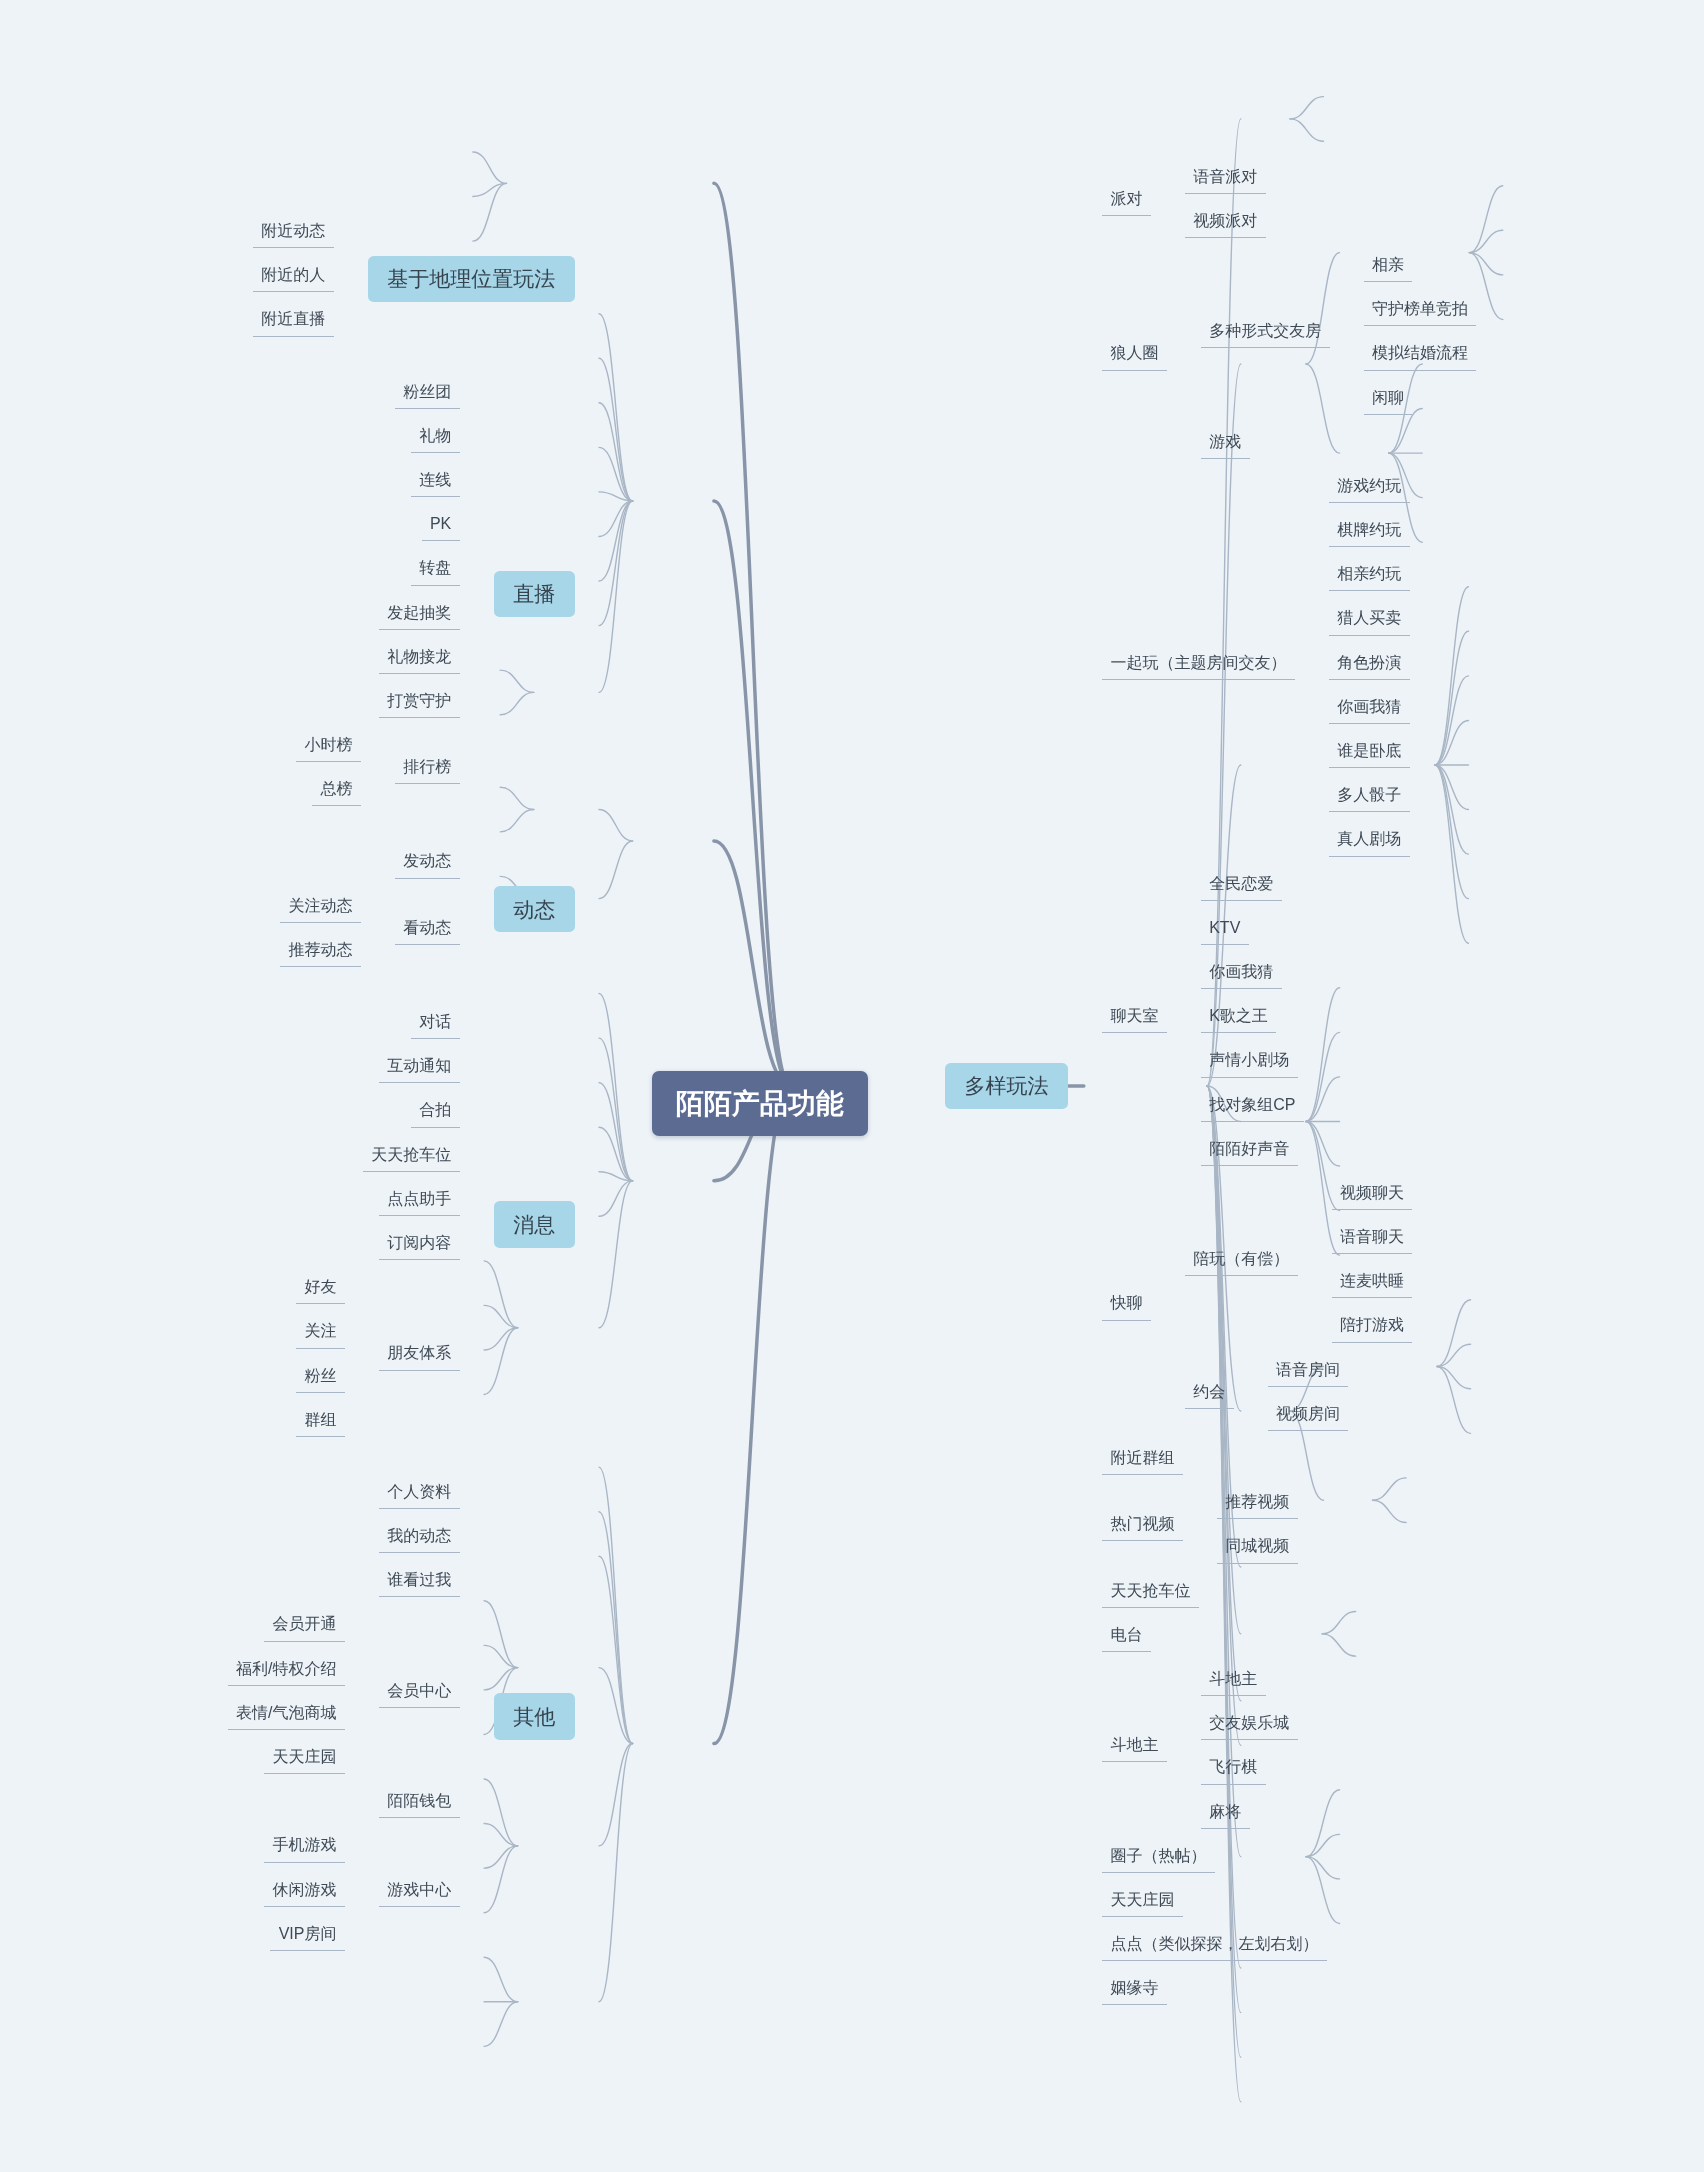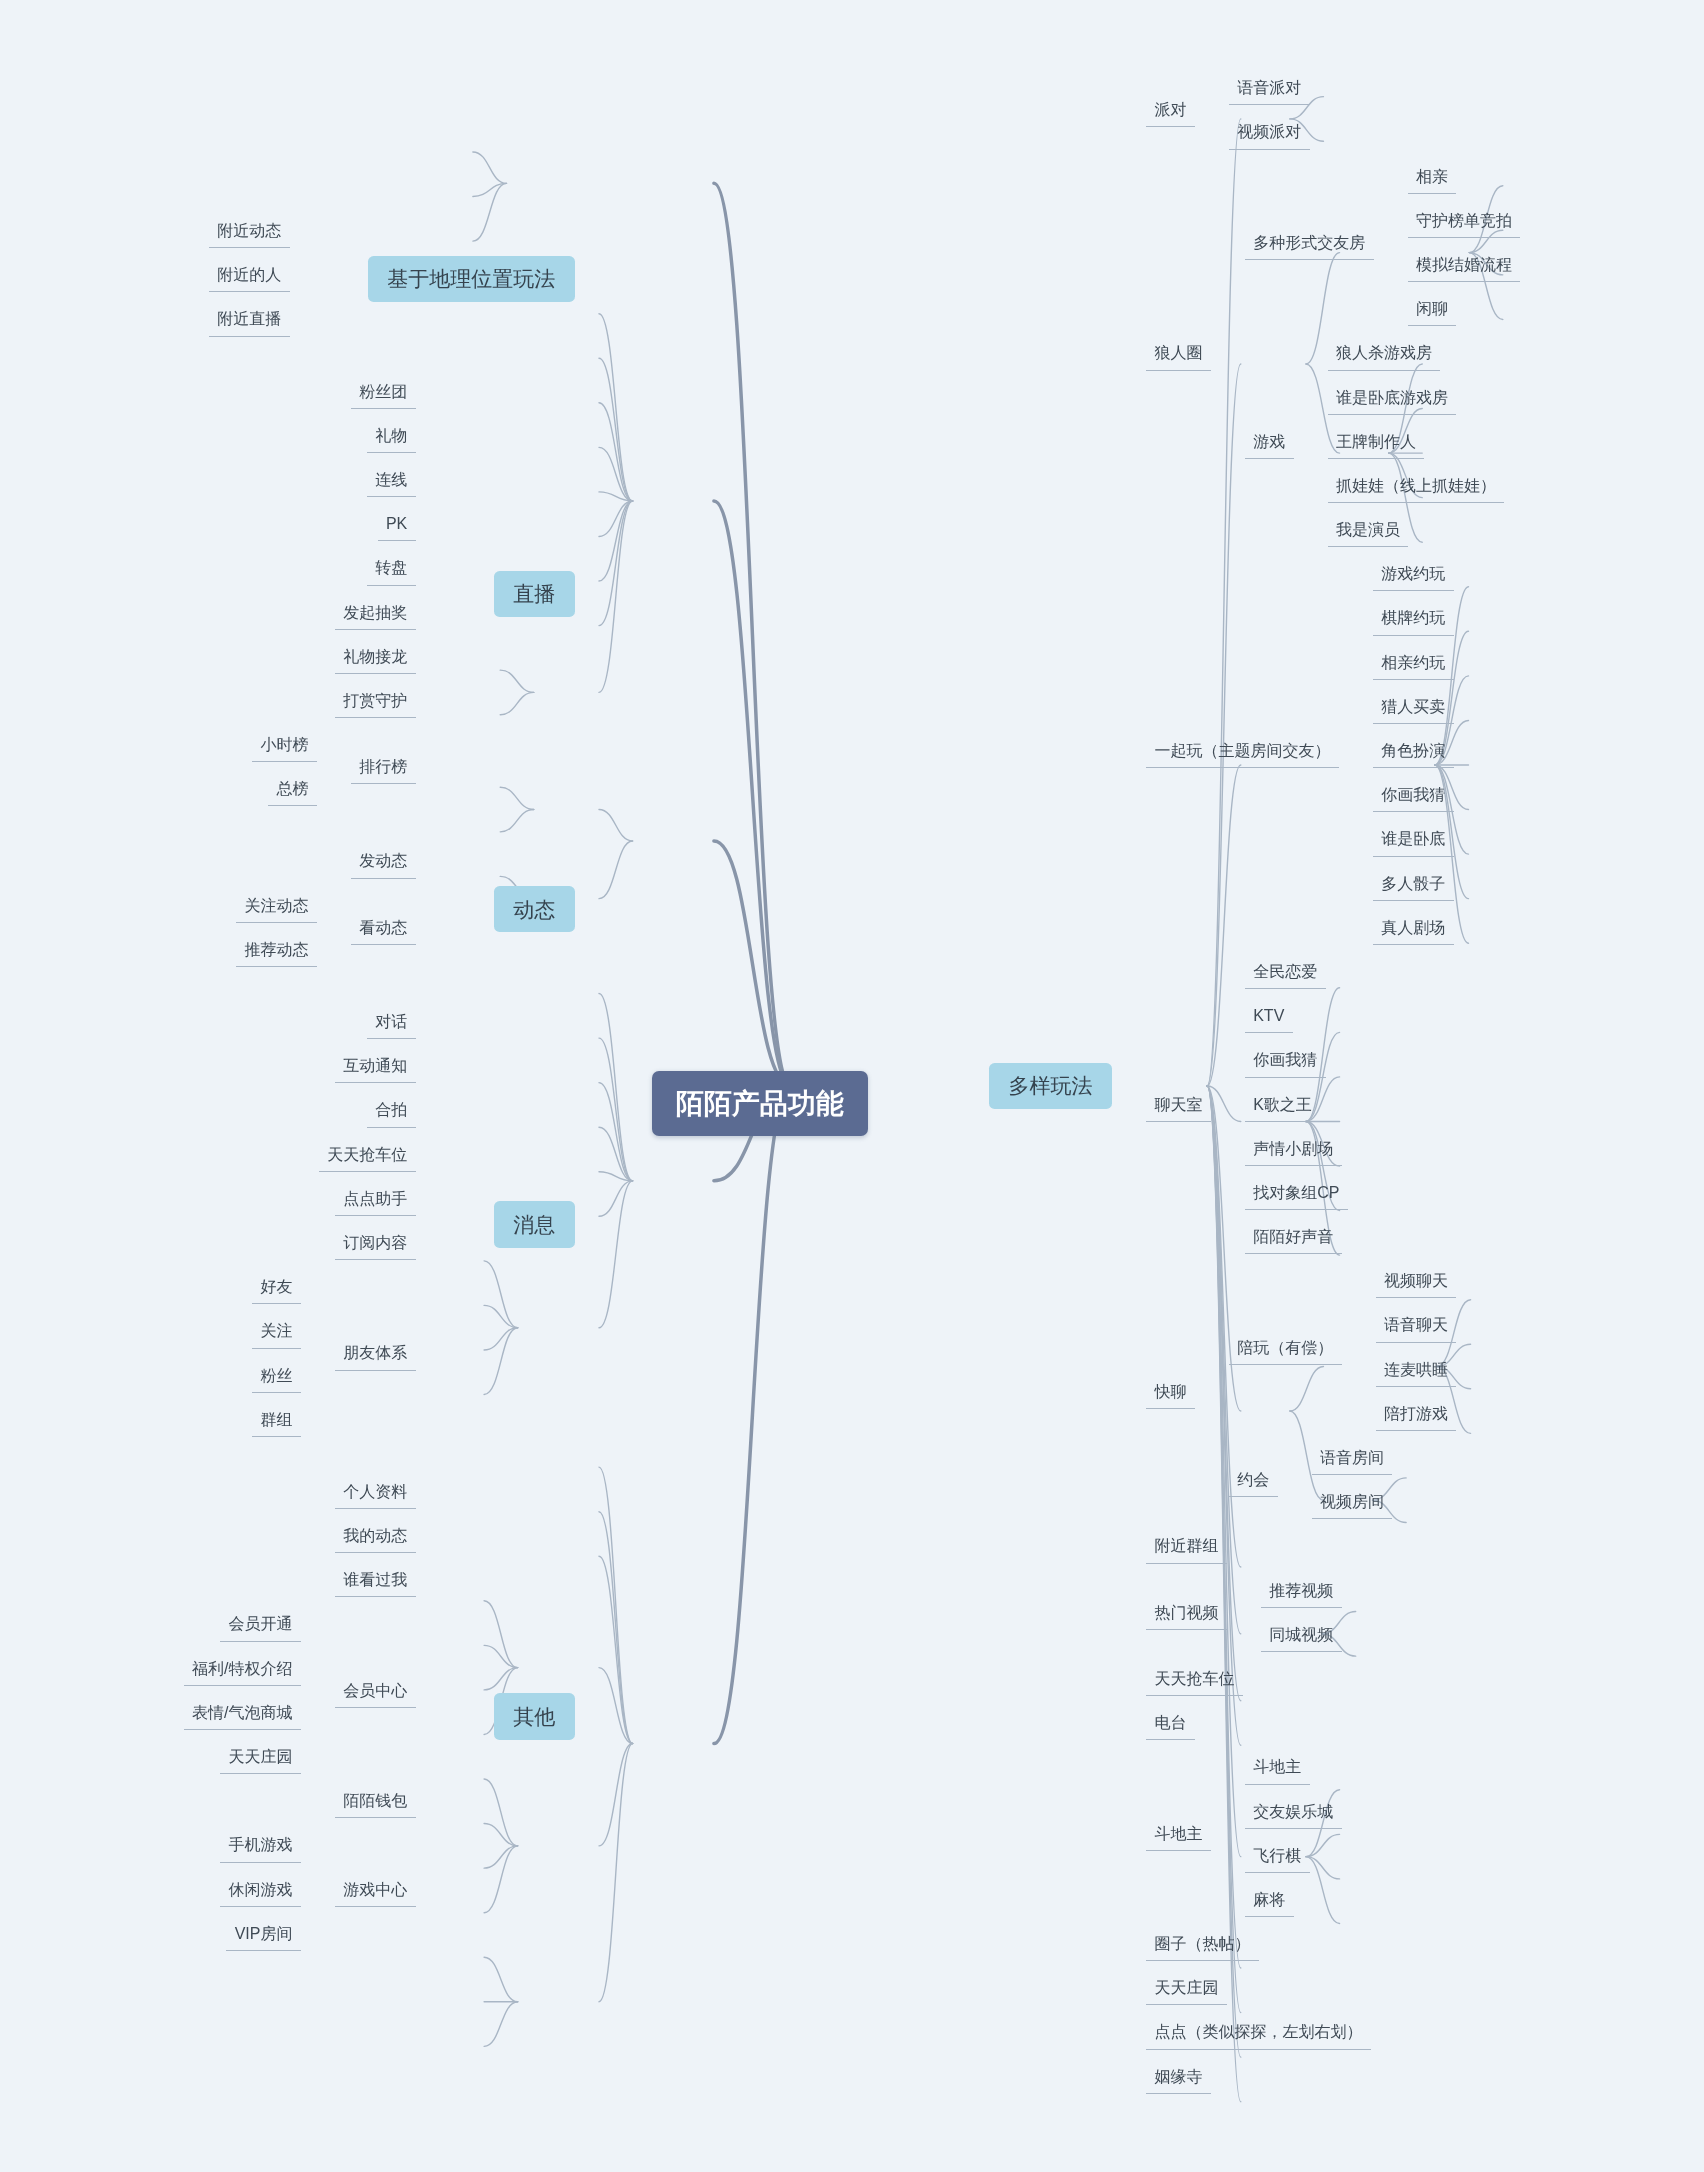--- a/index.html
+++ b/index.html
@@ -32,21 +32,21 @@
 
   .label { white-space: nowrap; line-height: 1.2; position: relative; z-index: 2; }
   .label.central {
     background: var(--central-bg, #5b6b92); color: var(--central-text, #fff);
     font-size: 28px; font-weight: bold; padding: 15.4px 24px; border-radius: 7px;
     box-shadow: 0 1.4px 4.2px rgba(60,80,110,.25);
     margin-top: 35px;
   }
   .label.branch {
     background: var(--branch-bg, #a7d6e8); color: var(--branch-text, #35434e);
-    font-size: 21px; padding: 10.5px 19.6px; border-radius: 5.6px; margin-left: 44px;
+    font-size: 21px; padding: 10.5px 19.6px; border-radius: 5.6px;
   }
   .label.leaf {
     color: var(--leaf-text, #3f4a55); font-size: 16px;
     padding: 0 8.4px 7px 8.4px;
     border-bottom: 1.4px solid var(--line, #a9b6c5);
   }
 </style>
 </head>
 <body>
 
@@ -361,37 +361,20 @@
                     <div class="tree right">
                       <div class="label leaf">模拟结婚流程</div>
                     </div>
                     <div class="tree right">
                       <div class="label leaf">闲聊</div>
                     </div>
                   </div>
                 </div>
                 <div class="tree right">
                   <div class="label leaf">游戏</div>
-                  <div class="children">
-                    <div class="tree right">
-                      <div class="label leaf">狼人杀游戏房</div>
-                    </div>
-                    <div class="tree right">
-                      <div class="label leaf">谁是卧底游戏房</div>
-                    </div>
-                    <div class="tree right">
-                      <div class="label leaf">王牌制作人</div>
-                    </div>
-                    <div class="tree right">
-                      <div class="label leaf">抓娃娃（线上抓娃娃）</div>
-                    </div>
-                    <div class="tree right">
-                      <div class="label leaf">我是演员</div>
-                    </div>
-                  </div>
                 </div>
               </div>
             </div>
             <div class="tree right">
               <div class="label leaf">一起玩（主题房间交友）</div>
               <div class="children">
                 <div class="tree right">
                   <div class="label leaf">游戏约玩</div>
                 </div>
                 <div class="tree right">

